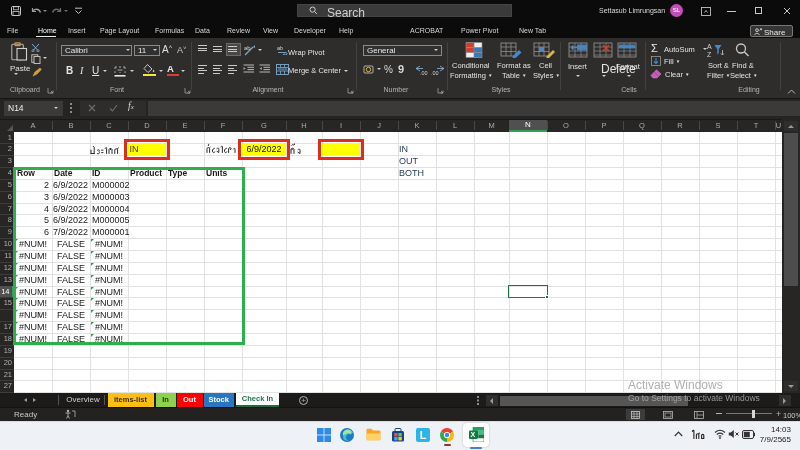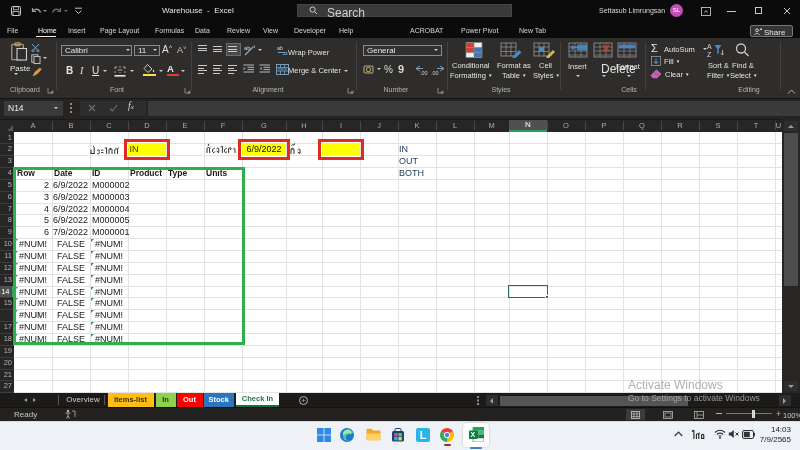--- a/index.html
+++ b/index.html
@@ -20,21 +20,20 @@
 <div class="abs" style="left:43px;top:10px;width:0;height:0;border:2.5px solid transparent;border-top-color:#8a8a8a;"></div>
 <svg class="abs" style="left:51px;top:7px;" width="11" height="9" viewBox="0 0 11 9">
 <path d="M9.5 1 L9.5 4.5 L6 4.5" fill="none" stroke="#6a6a6a" stroke-width="1.2"></path>
 <path d="M9.5 4.5 C8 1.5 3 1 1.5 5.5" fill="none" stroke="#6a6a6a" stroke-width="1.4"></path>
 </svg>
 <div class="abs" style="left:64px;top:10px;width:0;height:0;border:2.5px solid transparent;border-top-color:#6a6a6a;"></div>
 <svg class="abs" style="left:74px;top:7px;" width="9" height="8" viewBox="0 0 9 8">
 <path d="M1 1.2 L8 1.2" stroke="#c0c0c0" stroke-width="1"></path>
 <path d="M1.5 3.5 L4.5 6.5 L7.5 3.5" fill="none" stroke="#c0c0c0" stroke-width="1"></path>
 </svg>
-<div class="abs" style="left:162px;top:6px;width:130px;height:12px;color:#e6e6e6;font-size:8px;">Warehouse&nbsp;&nbsp;-&nbsp;&nbsp;Excel</div>
 <div class="abs" style="left:297px;top:4px;width:215px;height:12.5px;background:#3a3a3a;border:1px solid #454545;"></div>
 <svg class="abs" style="left:309px;top:6px;" width="9" height="9" viewBox="0 0 9 9">
 <circle cx="3.6" cy="3.6" r="2.6" fill="none" stroke="#cccccc" stroke-width="1"></circle>
 <path d="M5.7 5.7 L8 8" stroke="#cccccc" stroke-width="1"></path>
 </svg>
 <div class="abs" style="left:327px;top:6px;color:#cfcfcf;font-size:12px;">Search</div>
 <div class="abs" style="left:599px;top:6.5px;color:#d8d8d8;font-size:7px;">Settasub Limrungsan</div>
 <div class="abs" style="left:670px;top:3.5px;width:13px;height:13px;border-radius:50%;background:#c24fb5;color:#fff;font-size:6px;text-align:center;line-height:13px;">SL</div>
 <svg class="abs" style="left:701px;top:7px;" width="10" height="9" viewBox="0 0 10 9">
 <rect x="0.5" y="0.5" width="9" height="8" fill="none" stroke="#c0c0c0" stroke-width="0.9"></rect>
@@ -155,21 +154,21 @@
 <path d="M1 11 L9 3" stroke="#7fa7c9" stroke-width="1.2"></path>
 <path d="M9 3 L11 1 L11 4 Z" fill="#7fa7c9"></path>
 <text x="0" y="6" font-size="6" fill="#d0d0d0" font-family="Liberation Sans">ab</text>
 </svg>
 <div class="abs" style="left:258px;top:49px;width:0;height:0;border:2px solid transparent;border-top-color:#cfcfcf;"></div>
 <svg class="abs" style="left:277px;top:45px;" width="11" height="10" viewBox="0 0 11 10">
 <text x="0" y="5" font-size="5.5" fill="#d0d0d0" font-family="Liberation Sans">ab</text>
 <path d="M1 7.5 L9 7.5 C10.5 7.5 10.5 9.8 9 9.8 L6 9.8" fill="none" stroke="#7fa7c9" stroke-width="0.9"></path>
 <path d="M7.5 8.3 L6 9.8 L7.5 11" fill="none" stroke="#7fa7c9" stroke-width="0.8"></path>
 </svg>
-<div class="abs" style="left:288px;top:47.5px;color:#e2e2e2;font-size:7.5px;">Wrap Power</div>
+<div class="abs" style="left:288px;top:47.5px;color:#e2e2e2;font-size:7.5px;">Wrap Pivot</div>
 <div class="abs" style="left:198px;top:65.0px;width:9px;height:1.1px;background:#c9c9c9;"></div>
     <div class="abs" style="left:198px;top:67.6px;width:6px;height:1.1px;background:#c9c9c9;"></div>
     <div class="abs" style="left:198px;top:70.2px;width:9px;height:1.1px;background:#c9c9c9;"></div>
     <div class="abs" style="left:198px;top:72.8px;width:6px;height:1.1px;background:#c9c9c9;"></div>
 <div class="abs" style="left:213px;top:65.0px;width:9px;height:1.1px;background:#c9c9c9;"></div>
     <div class="abs" style="left:213px;top:67.6px;width:7px;height:1.1px;background:#c9c9c9;"></div>
     <div class="abs" style="left:213px;top:70.2px;width:9px;height:1.1px;background:#c9c9c9;"></div>
     <div class="abs" style="left:213px;top:72.8px;width:7px;height:1.1px;background:#c9c9c9;"></div>
 <div class="abs" style="left:228px;top:65.0px;width:9px;height:1.1px;background:#c9c9c9;"></div>
     <div class="abs" style="left:228px;top:67.6px;width:6px;height:1.1px;background:#c9c9c9;"></div>

